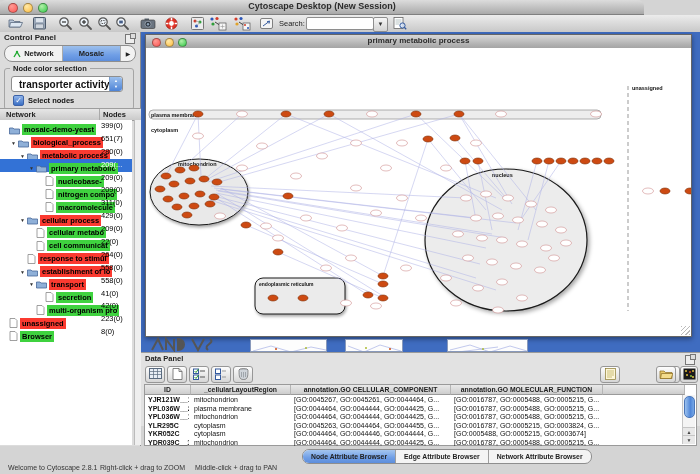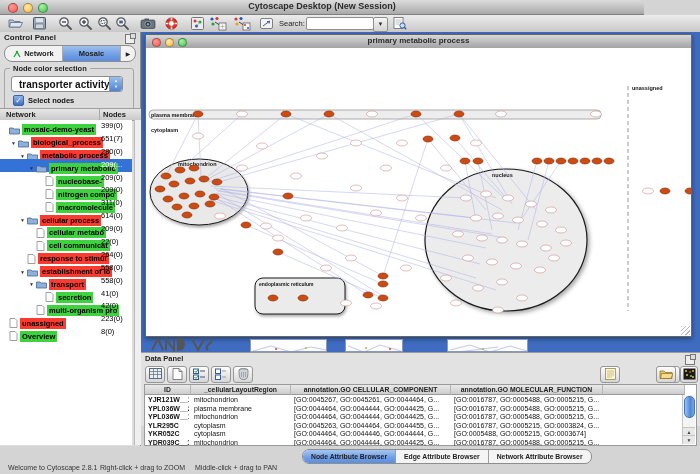--- a/index.html
+++ b/index.html
@@ -292,21 +292,21 @@
               <path d="M1,0.5 h5 l2,2 V9.5 H1 Z" fill="#fff" stroke="#888" stroke-width=".8"></path>
             </svg></span><span class="tchip" style="background: rgb(63, 210, 63);">nucleobase-</span><span class="tcount">209(0)</span></div>
         <div class="trow" style="padding-left: 38px;"><span class="tarrow"></span><span class="ticon"><svg width="9" height="10">
               <path d="M1,0.5 h5 l2,2 V9.5 H1 Z" fill="#fff" stroke="#888" stroke-width=".8"></path>
             </svg></span><span class="tchip" style="background: rgb(63, 210, 63);">nitrogen compo</span><span class="tcount">209(0)</span></div>
         <div class="trow" style="padding-left: 38px;"><span class="tarrow"></span><span class="ticon"><svg width="9" height="10">
               <path d="M1,0.5 h5 l2,2 V9.5 H1 Z" fill="#fff" stroke="#888" stroke-width=".8"></path>
             </svg></span><span class="tchip" style="background: rgb(63, 210, 63);">macromolecule</span><span class="tcount">311(0)</span></div>
         <div class="trow" style="padding-left: 20px;"><span class="tarrow">▼</span><span class="ticon"><svg width="11" height="9">
               <path d="M0.5,2 h3.5 l1,1 H10.5 V8 H0.5 Z" fill="#8fb0d8" stroke="#47689a" stroke-width=".8"></path>
-            </svg></span><span class="tchip" style="background: rgb(251, 58, 48);">cellular process</span><span class="tcount">614(0)</span></div>
+            </svg></span><span class="tchip" style="background: rgb(251, 58, 48);">cellular process</span><span class="tcount">429(0)</span></div>
         <div class="trow" style="padding-left: 29px;"><span class="tarrow"></span><span class="ticon"><svg width="9" height="10">
               <path d="M1,0.5 h5 l2,2 V9.5 H1 Z" fill="#fff" stroke="#888" stroke-width=".8"></path>
             </svg></span><span class="tchip" style="background: rgb(63, 210, 63);">cellular metabo</span><span class="tcount">209(0)</span></div>
         <div class="trow" style="padding-left: 29px;"><span class="tarrow"></span><span class="ticon"><svg width="9" height="10">
               <path d="M1,0.5 h5 l2,2 V9.5 H1 Z" fill="#fff" stroke="#888" stroke-width=".8"></path>
             </svg></span><span class="tchip" style="background: rgb(63, 210, 63);">cell communicat</span><span class="tcount">22(0)</span></div>
         <div class="trow" style="padding-left: 20px;"><span class="tarrow"></span><span class="ticon"><svg width="9" height="10">
               <path d="M1,0.5 h5 l2,2 V9.5 H1 Z" fill="#fff" stroke="#888" stroke-width=".8"></path>
             </svg></span><span class="tchip" style="background: rgb(251, 58, 48);">response to stimul</span><span class="tcount">264(0)</span></div>
         <div class="trow" style="padding-left: 20px;"><span class="tarrow">▼</span><span class="ticon"><svg width="11" height="9">
@@ -319,21 +319,21 @@
               <path d="M1,0.5 h5 l2,2 V9.5 H1 Z" fill="#fff" stroke="#888" stroke-width=".8"></path>
             </svg></span><span class="tchip" style="background: rgb(63, 210, 63);">secretion</span><span class="tcount">41(0)</span></div>
         <div class="trow" style="padding-left: 29px;"><span class="tarrow"></span><span class="ticon"><svg width="9" height="10">
               <path d="M1,0.5 h5 l2,2 V9.5 H1 Z" fill="#fff" stroke="#888" stroke-width=".8"></path>
             </svg></span><span class="tchip" style="background: rgb(63, 210, 63);">multi-organism pro</span><span class="tcount">42(0)</span></div>
         <div class="trow" style="padding-left: 2px;"><span class="tarrow"></span><span class="ticon"><svg width="9" height="10">
               <path d="M1,0.5 h5 l2,2 V9.5 H1 Z" fill="#fff" stroke="#888" stroke-width=".8"></path>
             </svg></span><span class="tchip" style="background: rgb(251, 58, 48);">unassigned</span><span class="tcount">223(0)</span></div>
         <div class="trow" style="padding-left: 2px;"><span class="tarrow"></span><span class="ticon"><svg width="9" height="10">
               <path d="M1,0.5 h5 l2,2 V9.5 H1 Z" fill="#fff" stroke="#888" stroke-width=".8"></path>
-            </svg></span><span class="tchip" style="background: rgb(63, 210, 63);">Overview</span><span class="tcount">8(0)</span></div>
+            </svg></span><span class="tchip" style="background: rgb(63, 210, 63);">Browser</span><span class="tcount">8(0)</span></div>
       </div>
     <div class="tree-scroll"></div>
   </div>
 
   <div class="desktop">
     <div class="net-window">
       <div class="nw-titlebar">
         <div class="nw-lights">
           <div class="nw-light l-red"></div>
           <div class="nw-light l-yel"></div>

